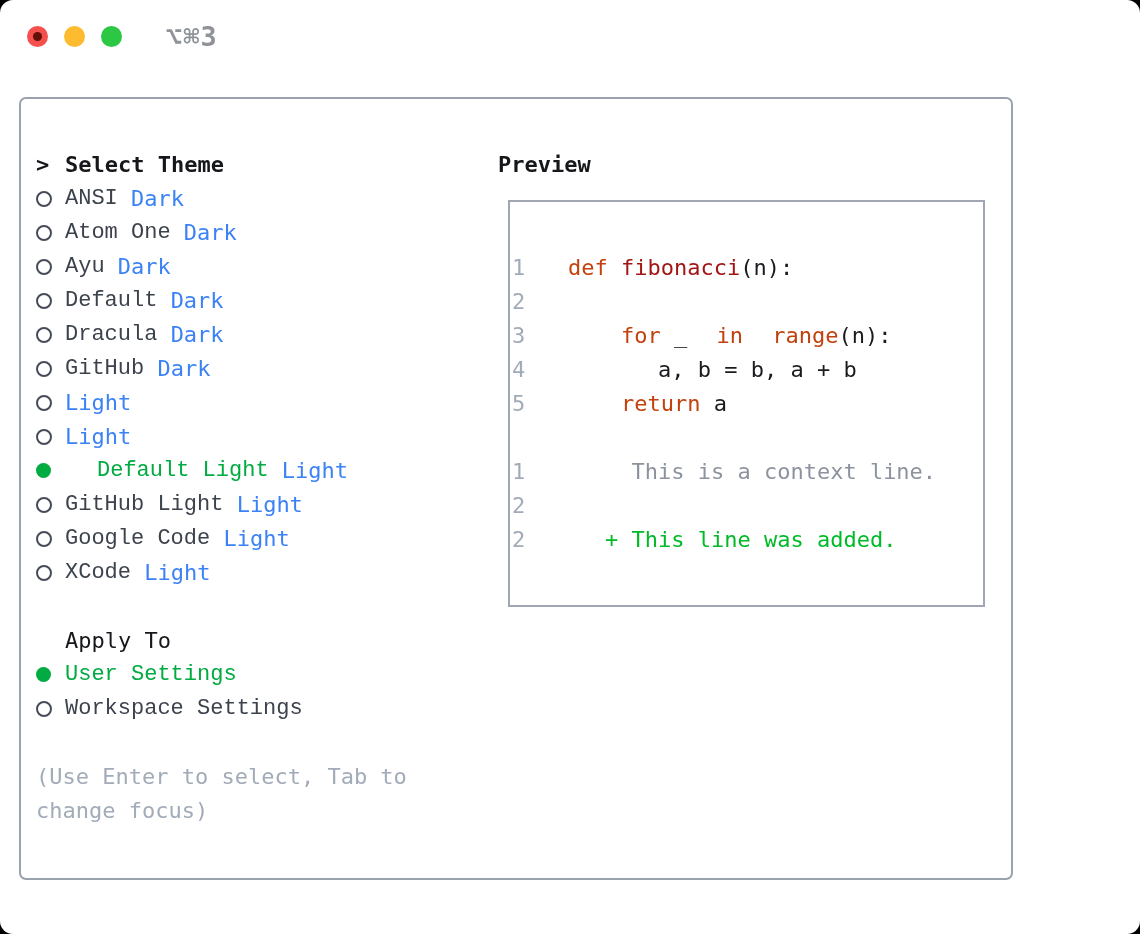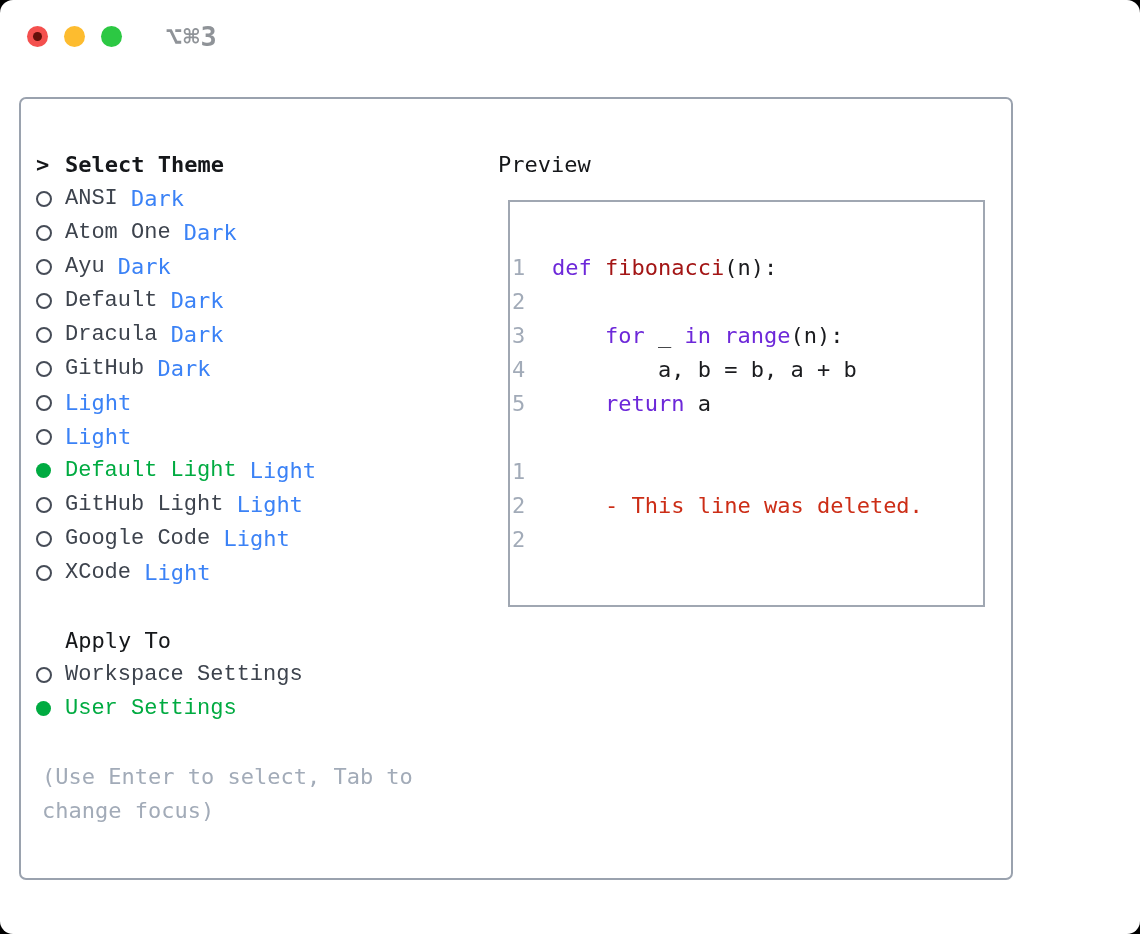--- a/index.html
+++ b/index.html
@@ -36,48 +36,47 @@
   
   .left-col{position:absolute;left:15px;top:49px;width:440px;}
   .list-header{font-weight:bold;color:#15171a;}
   .list-header .marker{font-weight:bold;color:#15171a;}
   .item-name{color:#3d434d;font-family:Liberation Mono, monospace;}
   .item-variant{color:#3b82f6;}
   .radio{
     display:inline-block;width:12px;height:12px;border-radius:50%;
     border:2px solid #464c57;margin-top:9px;background:transparent;
   }
-  .theme-item.selected .item-name{color:#00ab41;}
+  .theme-item.selected .item-name{color:#00ab41;margin-left:32px;}
   .theme-item.selected .radio,
   .apply-item.selected .radio{
     width:15px;height:15px;border:none;background:#00ab41;margin-top:9px;
   }
   .spacer{height:34px;}
   .apply-header{color:#15171a;}
   .apply-item .item-name{color:#3d434d;}
   .apply-item.selected .item-name{color:#00ab41;}
   .hint{
     width:420px;font-size:22px;line-height:34px;color:#a2abb8;
     white-space:normal;
-    margin-left:6px;
   }
   
   .preview-title{
     position:absolute;left:477px;top:49px;height:34px;line-height:34px;
-    font-size:22px;font-weight:normal;color:#15171a;
+    font-size:22px;font-weight:bold;color:#15171a;
   }
   .preview-box{
     position:absolute;left:487px;top:101px;width:473px;height:403px;
     border:2px solid #a0a7b2;background:#fff;overflow:hidden;
   }
   .preview-inner{padding-top:49px;padding-left:2px;}
   .pline{display:flex;height:34px;line-height:34px;font-size:22px;white-space:pre;}
   .lnum{width:40px;flex:0 0 40px;color:#a2abb8;}
   .code{color:#1a1b1e;}
-  .tok-kw{color:#6d28d9;}
+  .tok-kw{color:#c2410c;margin-left:16px;}
   .tok-fn{color:#a31515;}
   .diff-ctx .dtext{color:#8d939e;}
   .diff-del .dtext{color:#cc2d16;}
   .diff-add .dtext{color:#00bb27;}
 </style>
 </head>
 <body>
 
 <div class="window">
 
@@ -147,26 +146,26 @@
   </div>
 </div>
 
       <div class="spacer"></div>
 
       <div class="row apply-header">
         <span class="marker"></span><span>Apply To</span>
       </div>
 
       <div id="apply-list">
+  <div class="row apply-item selected">
+    <span class="marker"><span class="radio"></span></span><span class="item-name">User Settings</span>
+  </div>
+
   <div class="row apply-item">
     <span class="marker"><span class="radio"></span></span><span class="item-name">Workspace Settings</span>
-  </div>
-
-  <div class="row apply-item selected">
-    <span class="marker"><span class="radio"></span></span><span class="item-name">User Settings</span>
   </div>
 </div>
 
       <div class="spacer"></div>
 
       <div class="hint">(Use Enter to select, Tab to change focus)</div>
     </div>
 
     <div class="preview-title">Preview</div>
 
@@ -189,28 +188,28 @@
     <span class="lnum">4</span><span class="code"><span>        a, b = b, a + b</span></span>
   </div>
 
   <div class="pline">
     <span class="lnum">5</span><span class="code"><span>    </span><span class="tok-kw">return</span><span> a</span></span>
   </div>
 </div>
         <div class="spacer"></div>
         <div id="diff-lines">
   <div class="pline diff-ctx">
-    <span class="lnum">1</span>
+    <span class="lnum">1</span><span class="dtext">      This is a context line.</span>
   </div>
 
   <div class="pline diff-del">
-    <span class="lnum">2</span><span class="dtext">    - This line was deleted.</span>
+    <span class="lnum">2</span>
   </div>
 
   <div class="pline diff-add">
-    <span class="lnum">2</span>
+    <span class="lnum">2</span><span class="dtext">    + This line was added.</span>
   </div>
 </div>
       </div>
     </div>
 
   </div>
 </div>
 
 </body></html>

